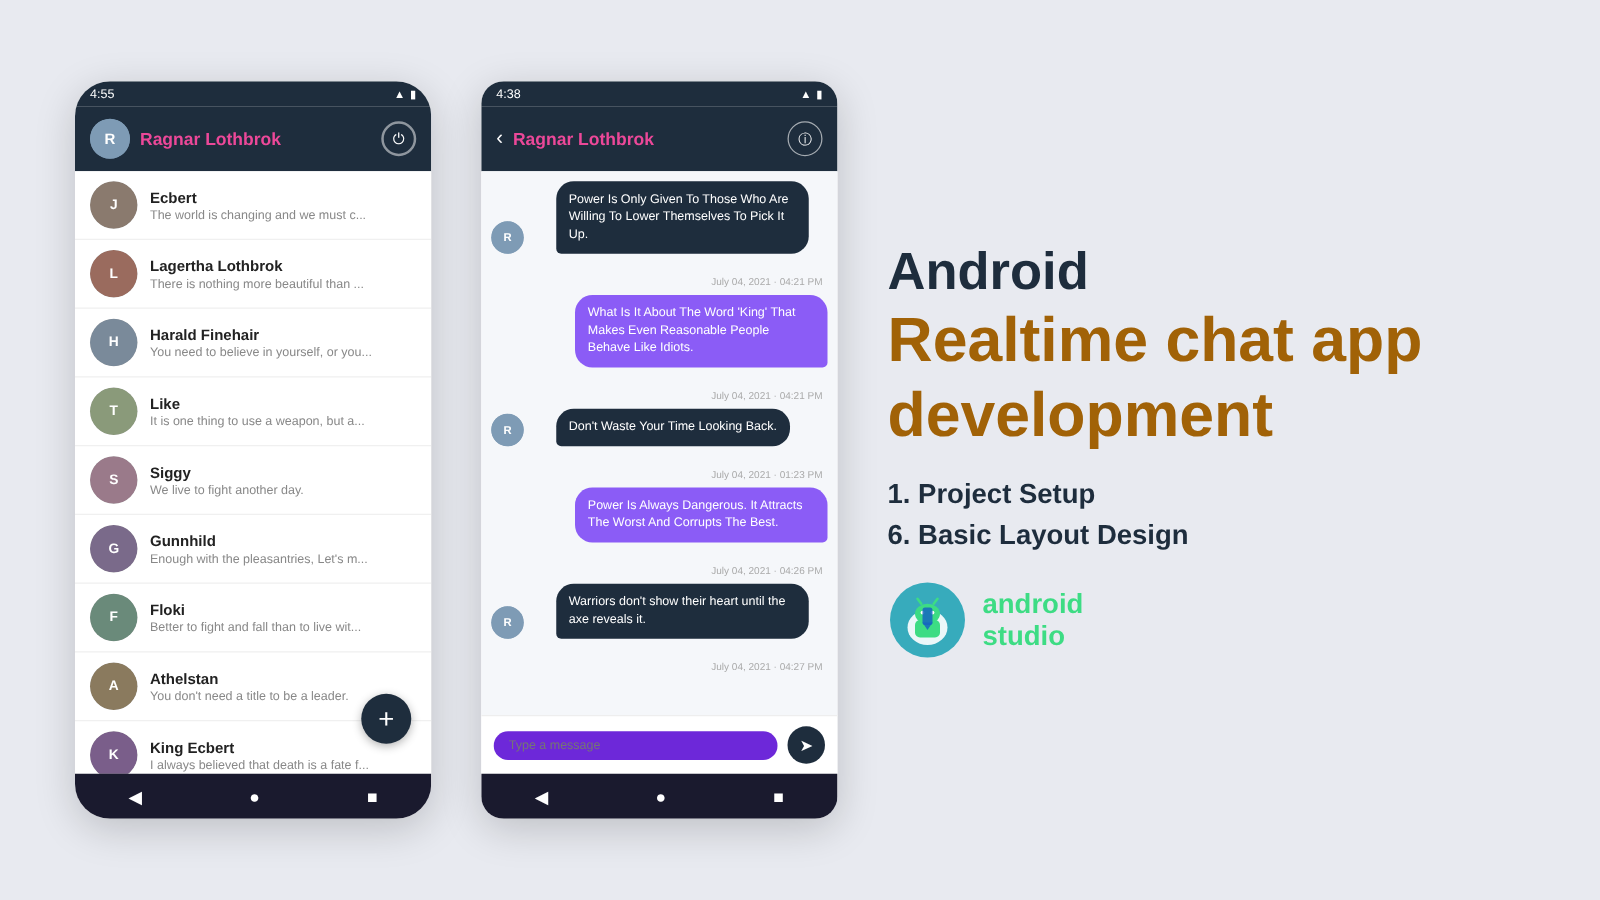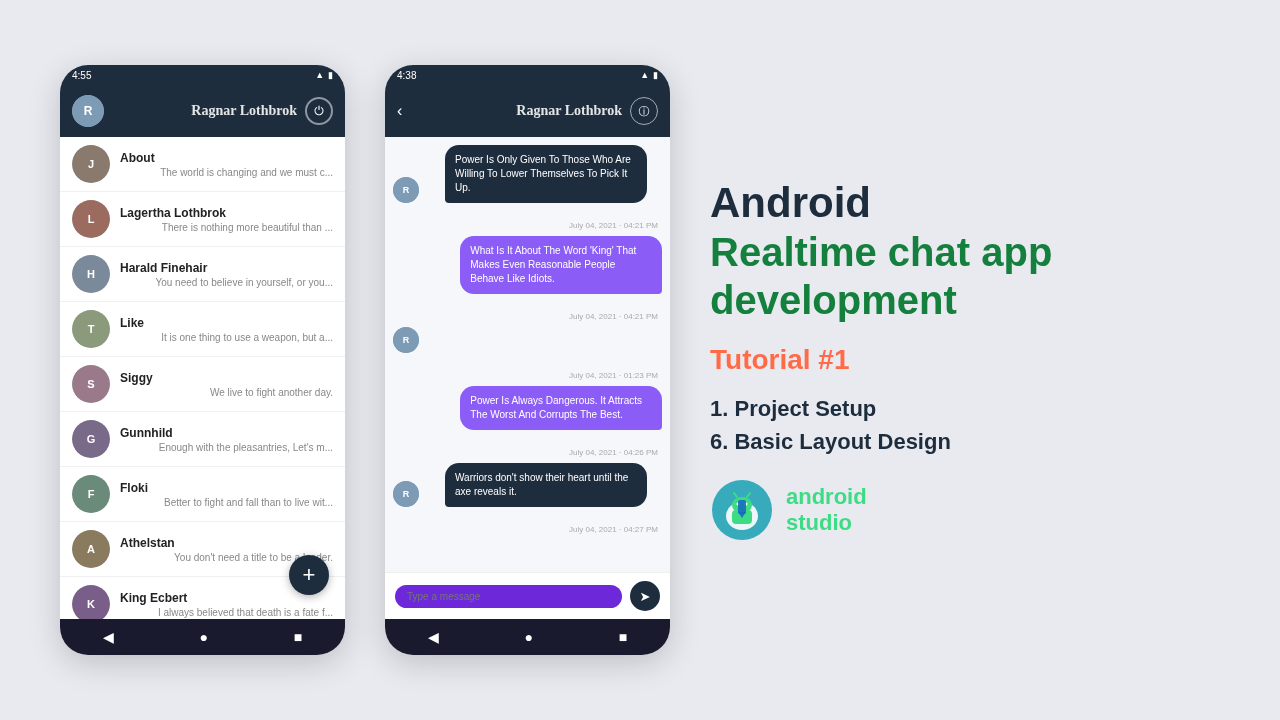--- a/index.html
+++ b/index.html
@@ -33,20 +33,21 @@
       flex-direction: column;
     }
 
     
     .phone-detail {
       width: 285px;
       height: 590px;
       margin-left: 40px;
       display: flex;
       flex-direction: column;
+      border-radius: 18px;
     }
 
     
     .status-bar {
       background: #1e2d3d;
       color: #fff;
       font-size: 10px;
       padding: 4px 12px;
       display: flex;
       justify-content: space-between;
@@ -62,25 +63,24 @@
       background: #1e2d3d;
       color: #fff;
       display: flex;
       align-items: center;
       padding: 8px 12px;
       gap: 8px;
       height: 52px;
     }
     .app-bar-title {
       flex: 1;
-      text-align: right;
+      text-align: left;
       font-size: 14px;
       font-weight: 600;
-      color: #e5e5e5;
-      font-family: Liberation Serif, serif;
+      color: #ec4899;
     }
     .app-bar-avatar {
       width: 32px;
       height: 32px;
       border-radius: 50%;
       background: #7e9bb5;
       overflow: hidden;
       display: flex;
       align-items: center;
       justify-content: center;
@@ -121,21 +121,21 @@
       border-radius: 50%;
       background: #bbb;
       flex-shrink: 0;
       overflow: hidden;
       display: flex;
       align-items: center;
       justify-content: center;
     }
     .chat-info { flex: 1; overflow: hidden; }
     .chat-name { font-size: 12px; font-weight: 600; color: #222; margin-bottom: 2px; }
-    .chat-preview { font-size: 10px; color: #888; white-space: nowrap; overflow: hidden; text-overflow: ellipsis; text-align: right; }
+    .chat-preview { font-size: 10px; color: #888; white-space: nowrap; overflow: hidden; text-overflow: ellipsis; }
 
     
     .fab {
       position: absolute;
       bottom: 60px;
       right: 16px;
       width: 40px;
       height: 40px;
       border-radius: 50%;
       background: #1e2d3d;
@@ -261,23 +261,23 @@
       justify-content: center;
       gap: 12px;
     }
     .main-title {
       font-size: 42px;
       font-weight: 700;
       color: #1e2d3d;
       line-height: 1.2;
     }
     .subtitle {
-      font-size: 40px;
+      font-size: 50px;
       font-weight: 700;
-      color: #15803d;
+      color: #a16207;
       line-height: 1.2;
     }
     .tutorial-tag {
       font-size: 28px;
       font-weight: 700;
       color: #ff6b47;
       margin-top: 8px;
     }
     .points { margin-top: 4px; }
     .point {
@@ -339,21 +339,21 @@
     <div class="app-bar-icon">⏻</div>
   </div>
 
   <div class="chat-list-body">
 
   <div class="chat-item">
       <div class="chat-avatar">
         <div class="face-circle" style="background:#8a7a6e;font-size:11px;">J</div>
       </div>
       <div class="chat-info">
-        <div class="chat-name">About</div>
+        <div class="chat-name">Ecbert</div>
         <div class="chat-preview">The world is changing and we must c...</div>
       </div>
     </div>
       <div class="chat-item">
       <div class="chat-avatar">
         <div class="face-circle" style="background:#9a6b5e;font-size:11px;">L</div>
       </div>
       <div class="chat-info">
         <div class="chat-name">Lagertha Lothbrok</div>
         <div class="chat-preview">There is nothing more beautiful than ...</div>
@@ -463,20 +463,21 @@
         <div class="msg-row sent">
           <div class="msg-bubble sent">What Is It About The Word 'King' That Makes Even Reasonable People Behave Like Idiots.</div>
         </div>
         <div class="msg-timestamp">July 04, 2021 · 04:21 PM</div>
       </div>
       <div class="msg-group">
         <div class="msg-row received">
           <div class="msg-avatar">
             <div class="face-circle" style="background:#7e9bb5;font-size:9px;">R</div>
           </div>
+          <div class="msg-bubble received">Don't Waste Your Time Looking Back.</div>
         </div>
         <div class="msg-timestamp">July 04, 2021 · 01:23 PM</div>
       </div>
       <div class="msg-group">
         <div class="msg-row sent">
           <div class="msg-bubble sent">Power Is Always Dangerous. It Attracts The Worst And Corrupts The Best.</div>
         </div>
         <div class="msg-timestamp">July 04, 2021 · 04:26 PM</div>
       </div>
       <div class="msg-group">
@@ -501,21 +502,20 @@
     <span class="nav-btn">■</span>
   </div>
 </div>
 
 <div class="right-content">
   <div>
     <div class="main-title">Android</div>
     <div class="subtitle">Realtime chat app</div>
     <div class="subtitle">development</div>
   </div>
-  <div class="tutorial-tag">Tutorial #1</div>
   <div class="points">
     <div class="point">1. Project Setup</div>
     <div class="point">6. Basic Layout Design</div>
   </div>
   <div class="as-logo">
 
     <svg class="as-icon" viewBox="0 0 64 64">
 
       <circle cx="32" cy="32" r="30" fill="#37ABBC"></circle>
 

